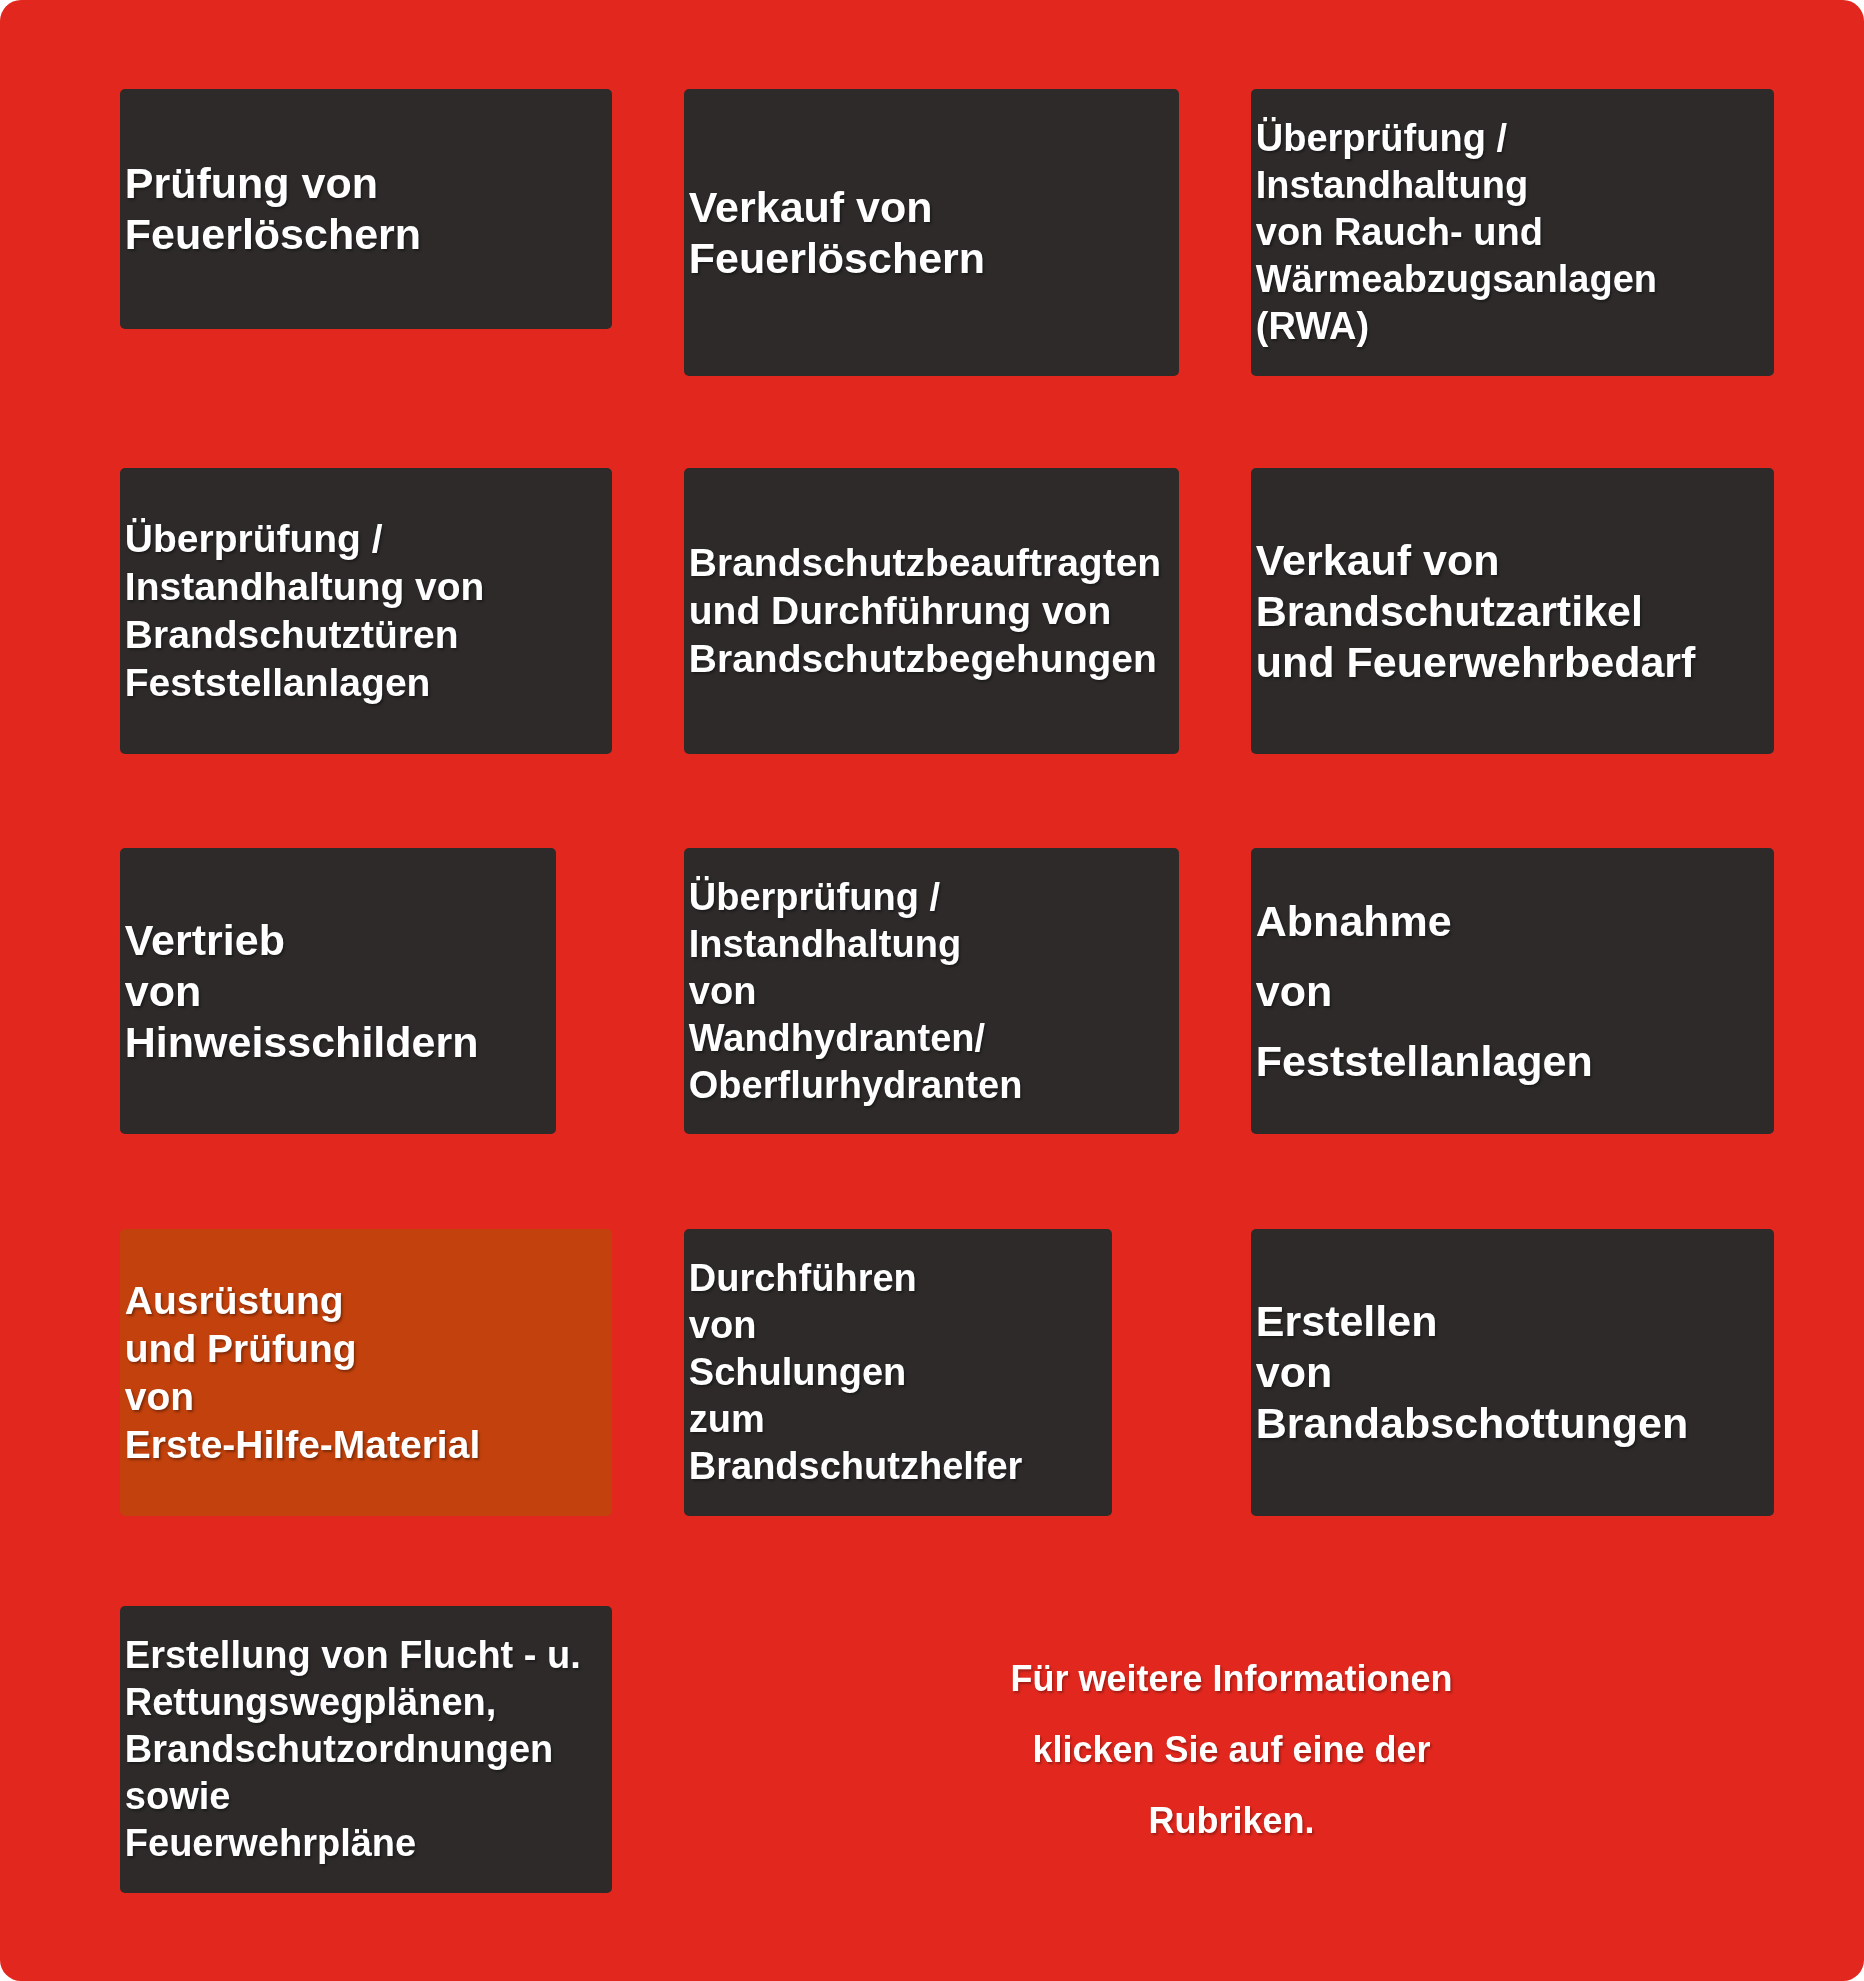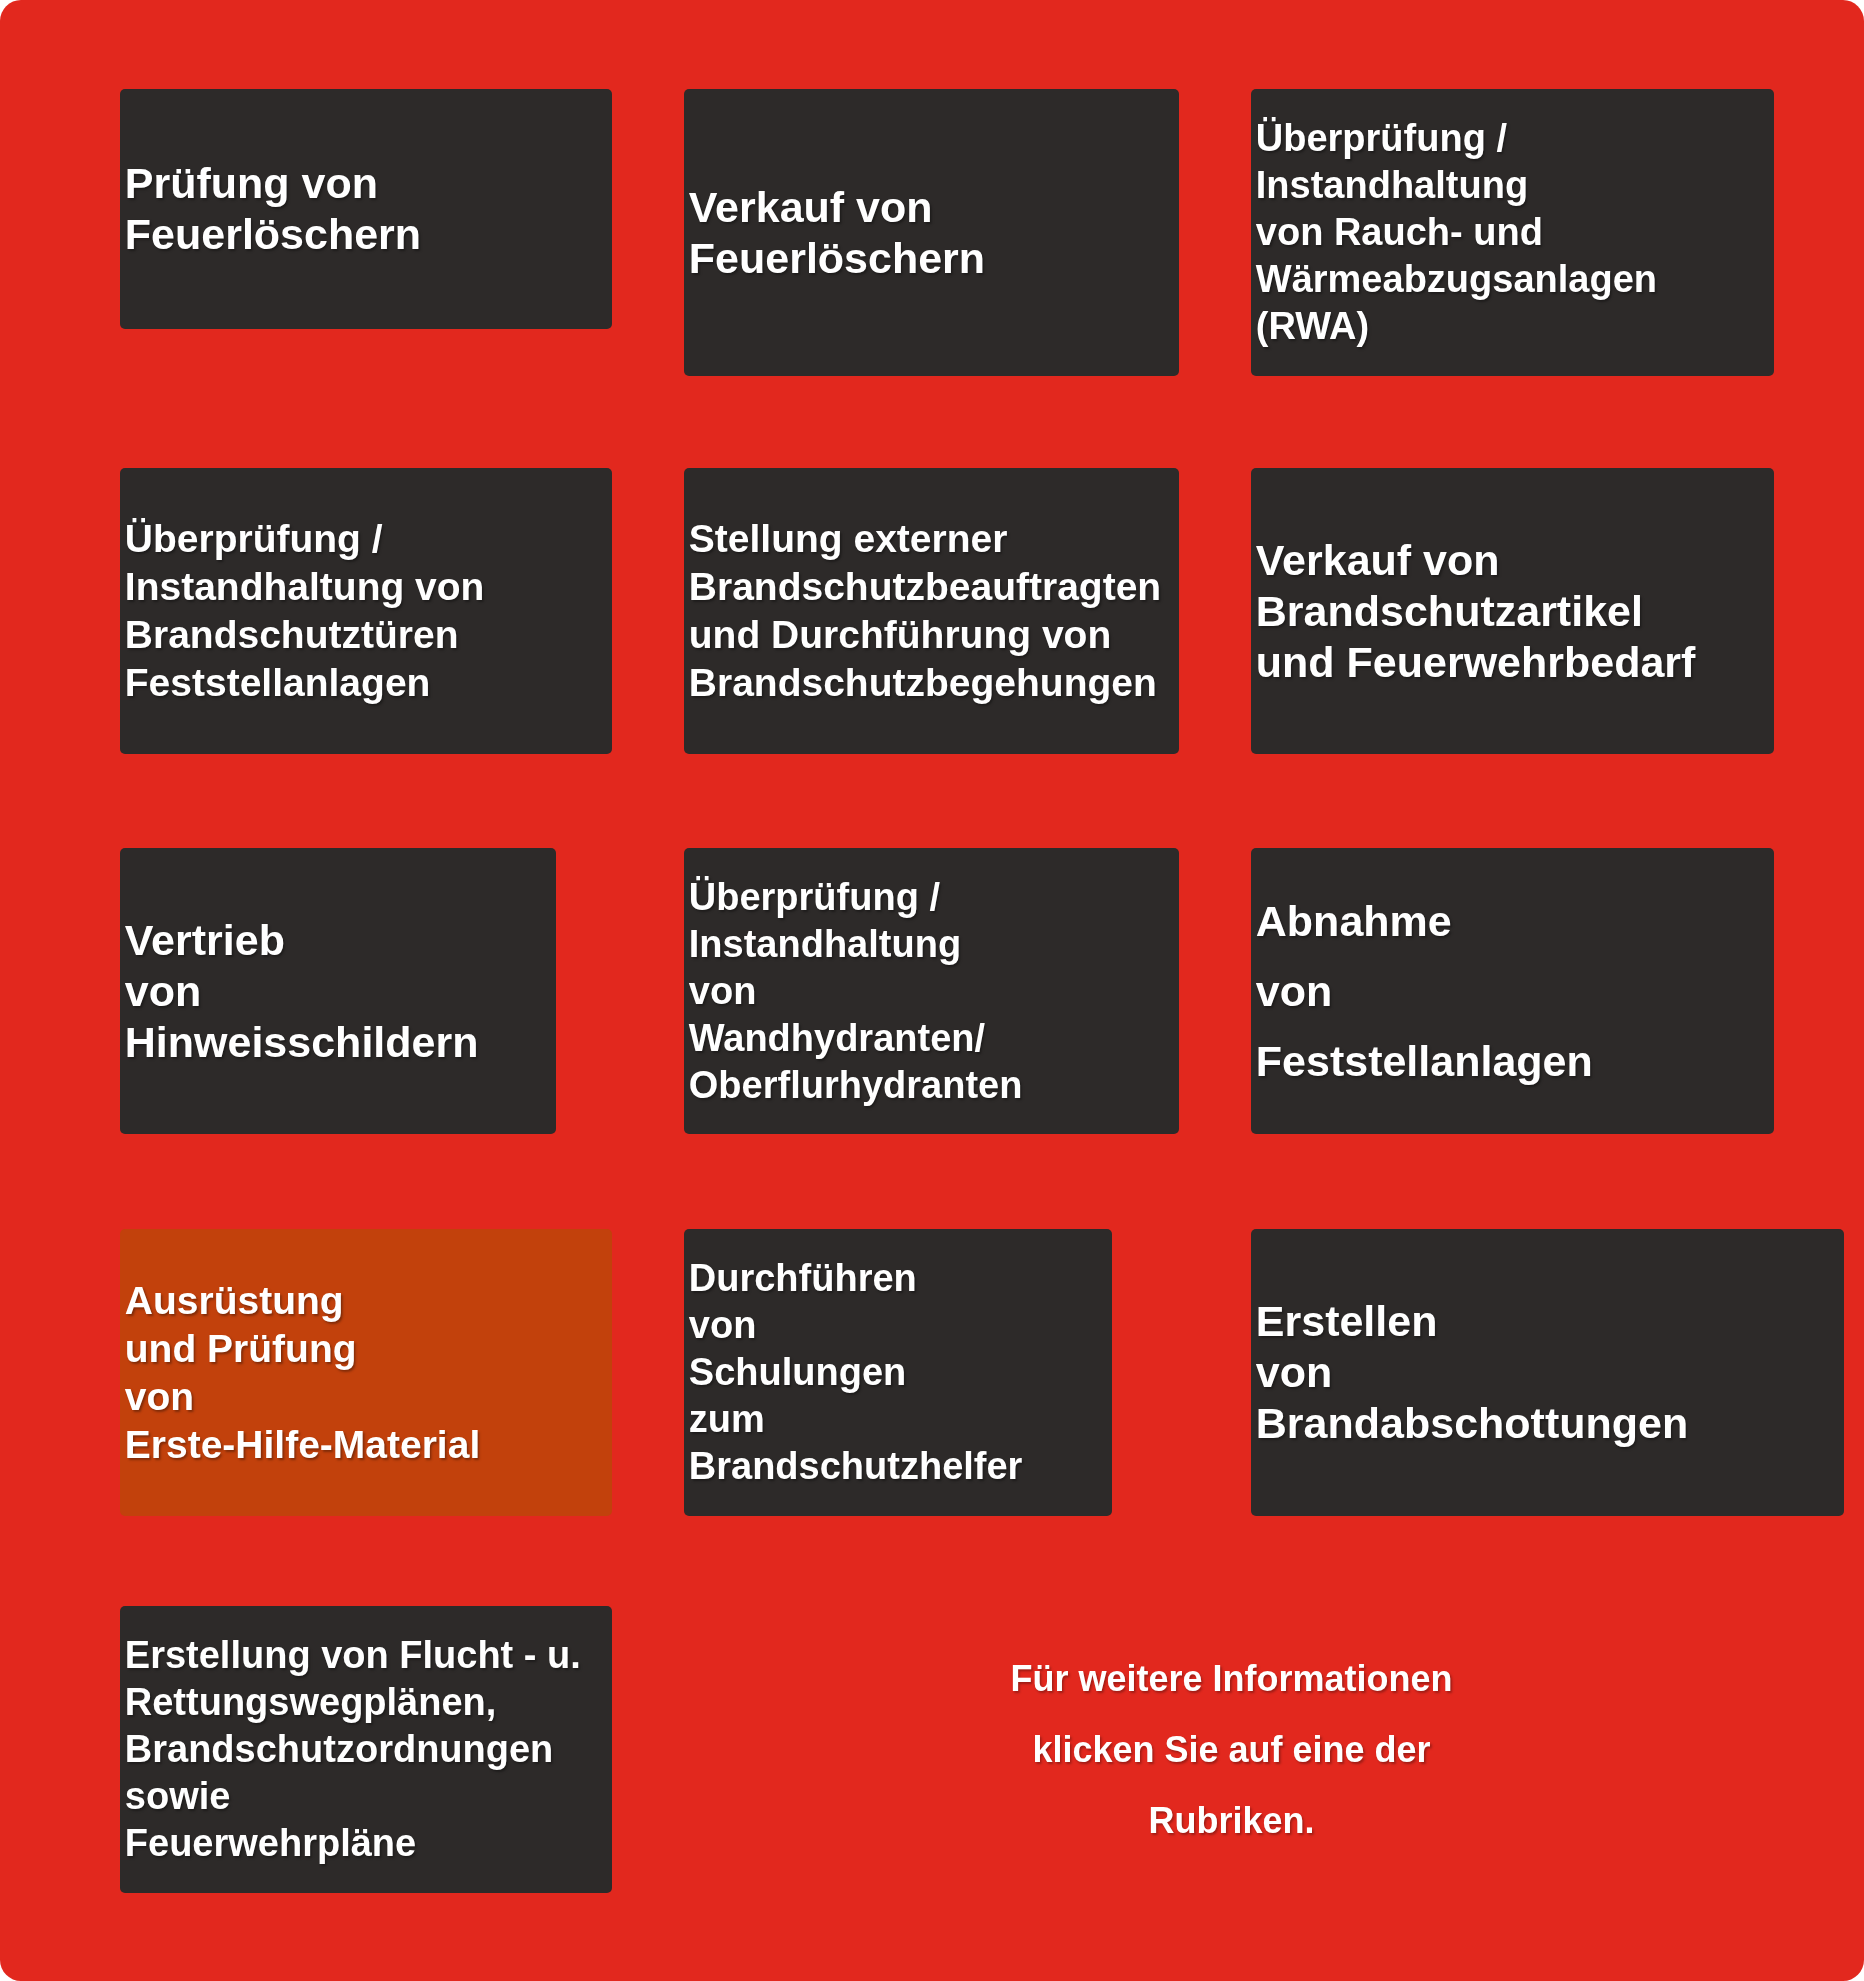--- a/index.html
+++ b/index.html
@@ -74,21 +74,20 @@
         <span class="line">Wärmeabzugsanlagen</span>
         <span class="line">(RWA)</span>
       </div>
       <div class="tile size-m" style="left: 120px; top: 468px; width: 492px; height: 286px; background: rgb(45, 42, 41);">
         <span class="line">Überprüfung /</span>
         <span class="line">Instandhaltung von</span>
         <span class="line">Brandschutztüren</span>
         <span class="line">Feststellanlagen</span>
       </div>
       <div class="tile size-m" style="left: 684px; top: 468px; width: 495px; height: 286px; background: rgb(45, 42, 41);">
-        <span class="line">Stellung externer</span>
         <span class="line">Brandschutzbeauftragten</span>
         <span class="line">und Durchführung von</span>
         <span class="line">Brandschutzbegehungen</span>
       </div>
       <div class="tile size-l" style="left: 1251px; top: 468px; width: 523px; height: 286px; background: rgb(45, 42, 41);">
         <span class="line">Verkauf von</span>
         <span class="line">Brandschutzartikel</span>
         <span class="line">und Feuerwehrbedarf</span>
       </div>
       <div class="tile size-l" style="left: 120px; top: 848px; width: 436px; height: 286px; background: rgb(45, 42, 41);">
@@ -114,21 +113,21 @@
         <span class="line">von</span>
         <span class="line">Erste-Hilfe-Material</span>
       </div>
       <div class="tile size-s" style="left: 684px; top: 1229px; width: 428px; height: 287px; background: rgb(45, 42, 41);">
         <span class="line">Durchführen</span>
         <span class="line">von</span>
         <span class="line">Schulungen</span>
         <span class="line">zum</span>
         <span class="line">Brandschutzhelfer</span>
       </div>
-      <div class="tile size-l" style="left: 1251px; top: 1229px; width: 593px; height: 287px; background: rgb(45, 42, 41);">
+      <div class="tile size-l" style="left: 1251px; top: 1229px; width: 523px; height: 287px; background: rgb(45, 42, 41);">
         <span class="line">Erstellen</span>
         <span class="line">von</span>
         <span class="line">Brandabschottungen</span>
       </div>
       <div class="tile size-s" style="left: 120px; top: 1606px; width: 492px; height: 287px; background: rgb(45, 42, 41);">
         <span class="line">Erstellung von Flucht - u.</span>
         <span class="line">Rettungswegplänen,</span>
         <span class="line">Brandschutzordnungen</span>
         <span class="line">sowie</span>
         <span class="line">Feuerwehrpläne</span>

